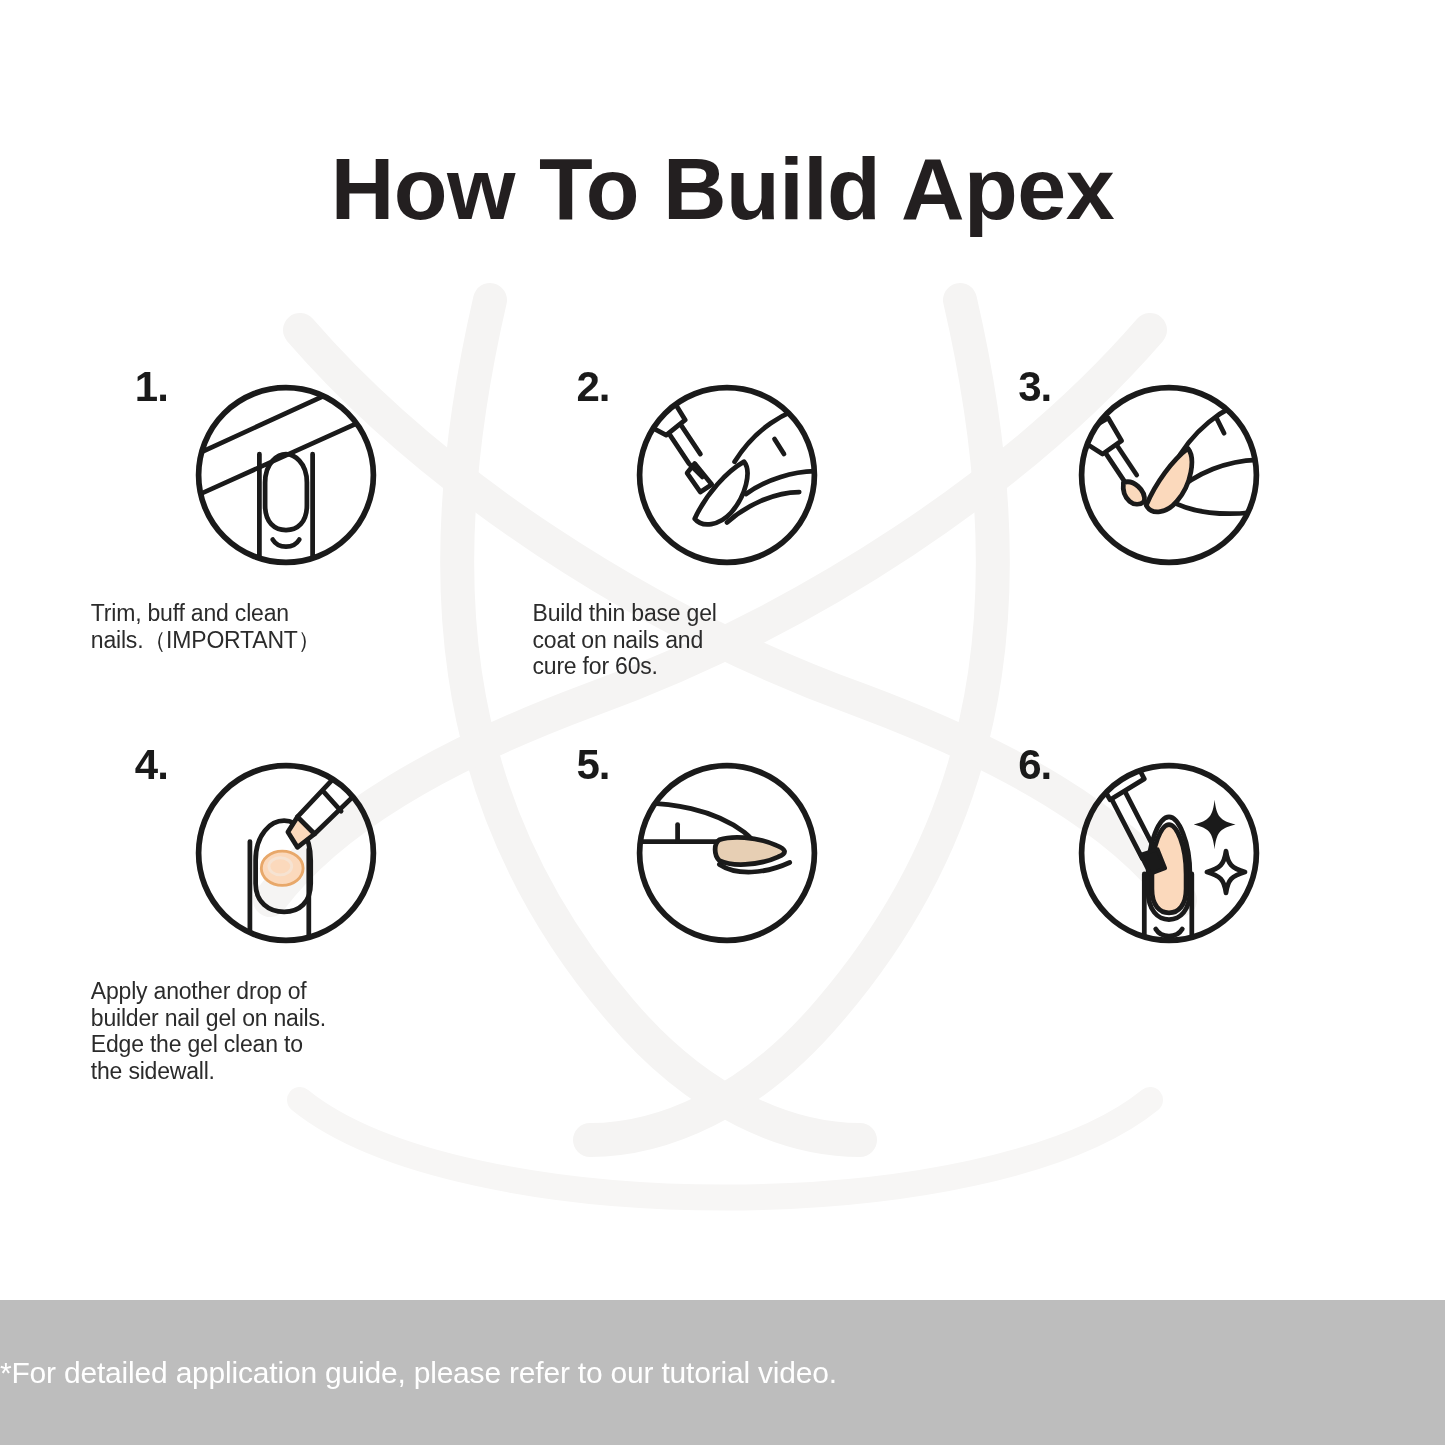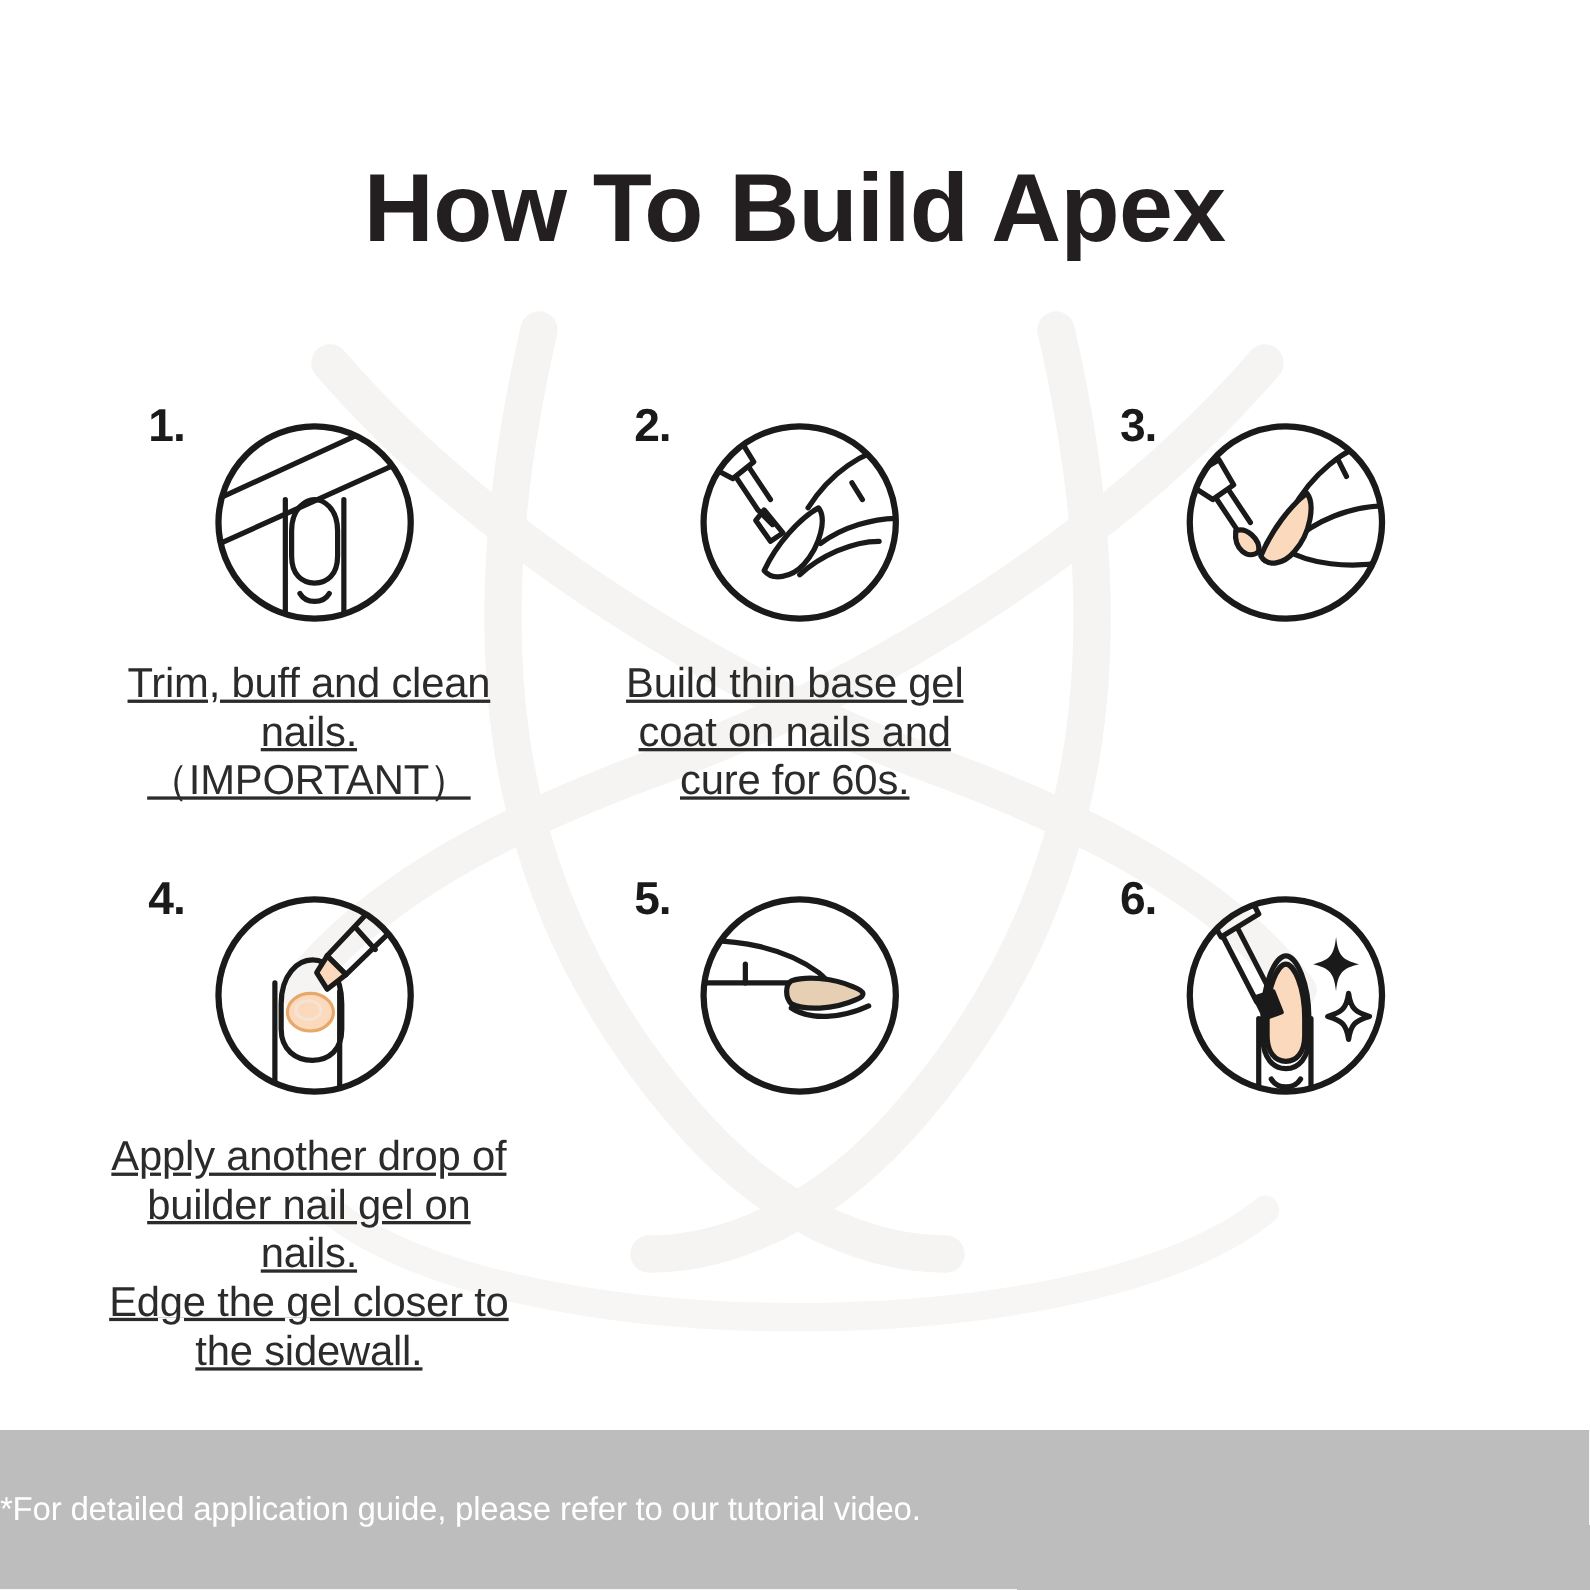--- a/index.html
+++ b/index.html
@@ -79,28 +79,27 @@
   .step-icon {
     position: absolute;
     left: 60px;
     top: 20px;
     width: 190px;
     height: 190px;
   }
   .step-caption {
     margin-top: 12px;
     width: 380px;
-    text-align: center;
-    font-size: 38px;
+    text-align: left;
+    font-size: 23px;
     line-height: 1.16;
     color: #2b2b2b;
     font-family: "Liberation Sans", sans-serif;
     white-space: pre-line;
     letter-spacing: -0.2px;
-    text-decoration: underline;
   }
   
   #grid .row2 .step-visual { height: 228px; }
 
   
   #footer {
     position: absolute;
     left: 0;
     bottom: 0;
     width: 1445px;
@@ -256,21 +255,21 @@
               <path d="M140 36 L158 56"></path>
             </g>
 
             <path d="M112 62 L130 80 L112 94 L102 78 Z" fill="#fbd9bc" stroke="#1a1a1a" stroke-width="5" stroke-linejoin="round"></path>
           </g>
           <circle cx="100" cy="100" r="92" fill="none" stroke="#1a1a1a" stroke-width="6"></circle>
         </svg>
       </div>
       <div class="step-caption">Apply another drop of
 builder nail gel on nails.
-Edge the gel closer to
+Edge the gel clean to
 the sidewall.</div>
     </div>
 
     <div class="step row2">
       <div class="step-visual">
         <div class="step-num">5.</div>
         <svg class="step-icon" viewBox="0 0 200 200" xmlns="http://www.w3.org/2000/svg">
           <defs>
             <clipPath id="clip5">
                 <circle cx="100" cy="100" r="92"></circle>

